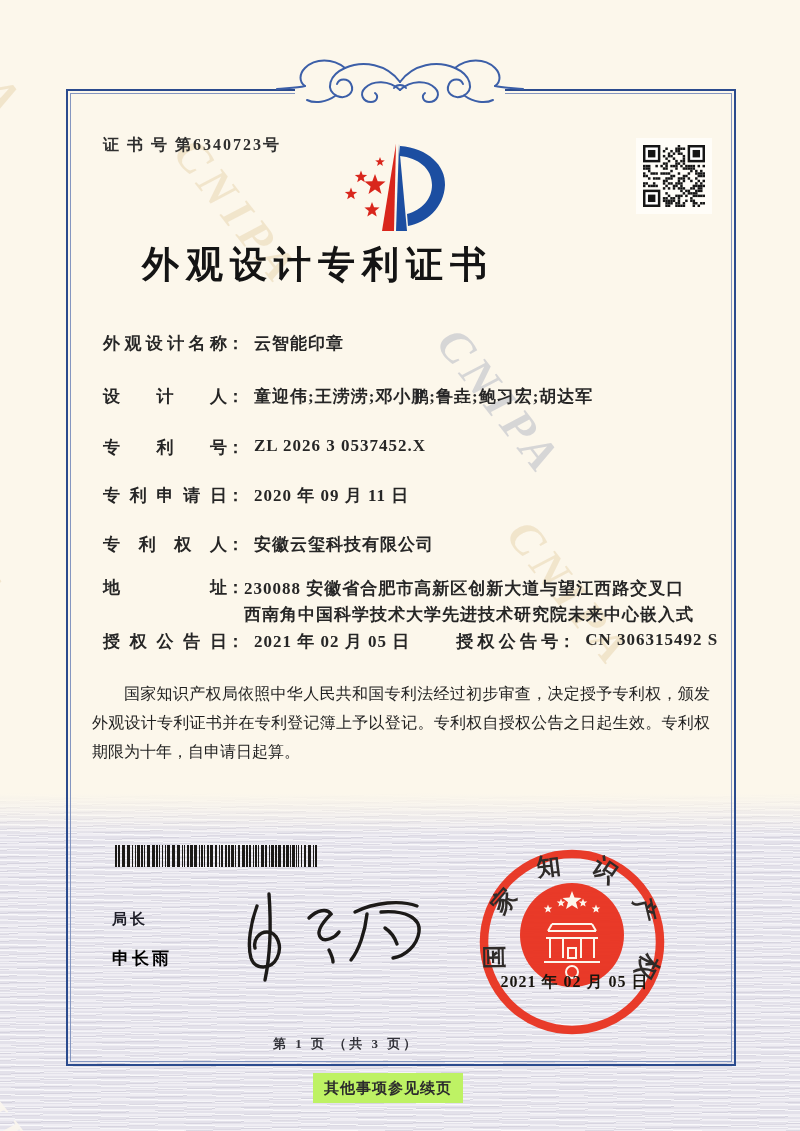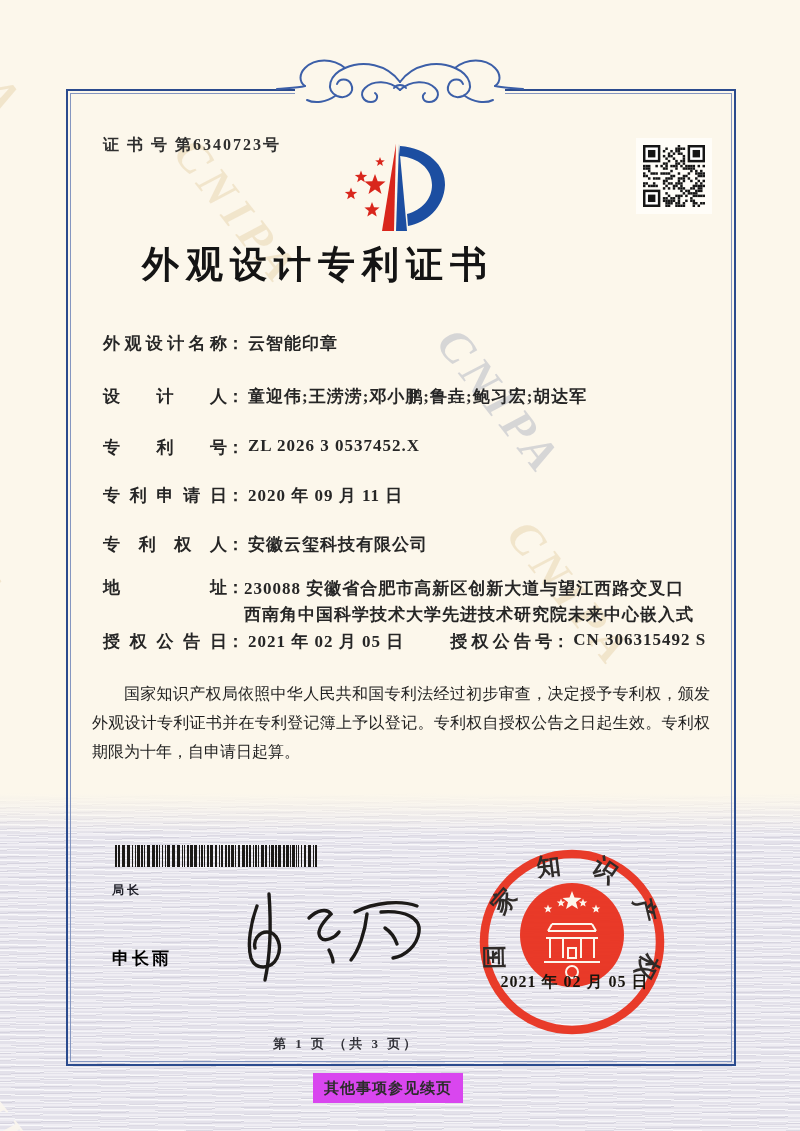--- a/index.html
+++ b/index.html
@@ -50,53 +50,53 @@
   .qr-box{position:absolute;left:636px;top:138px;width:76px;height:76px;background:#fffdf8;z-index:5;}
   .qr-box svg{position:absolute;left:7px;top:7px;}
   .title{
     position:absolute;left:0;top:240px;width:636px;text-align:center;z-index:5;
     font-size:37px;font-weight:bold;letter-spacing:7px;color:#141414;
   }
   
   .frow{position:absolute;left:103px;z-index:5;font-size:17px;color:#262626;font-weight:600;white-space:nowrap;}
   .flabel{display:inline-flex;justify-content:space-between;width:124px;vertical-align:top;}
   .colon{display:inline-block;vertical-align:top;}
-  .fvalue{display:inline-block;margin-left:4px;vertical-align:top;letter-spacing:1px;}
+  .fvalue{display:inline-block;margin-left:10px;vertical-align:top;letter-spacing:1px;}
   .addr-lines{display:inline-block;vertical-align:top;letter-spacing:1px;line-height:26px;}
   .grant2{margin-left:46px;}
   .grant2 .flabel{width:102px;}
   
   .paras{
     position:absolute;left:92px;top:656px;width:618px;z-index:5;
     font-size:16px;line-height:29px;color:#1f1f1f;font-weight:500;
     text-align:justify;
     margin-top:23px;
   }
   .paras p{margin:0;text-indent:2em;}
   
   .barcode{position:absolute;left:115px;top:845px;z-index:5;}
-  .director-title{position:absolute;left:112px;top:882px;z-index:5;
+  .director-title{position:absolute;left:112px;top:910px;z-index:5;
     font-family:"Liberation Sans","DejaVu Sans",sans-serif;
-    font-size:12px;font-weight:bold;color:#20202a;letter-spacing:3px;}
+    font-size:15px;font-weight:bold;color:#20202a;letter-spacing:3px;}
   .director-name{position:absolute;left:112px;top:947px;z-index:5;
     font-family:"Liberation Sans","DejaVu Sans",sans-serif;
     font-size:17px;font-weight:bold;color:#000000;letter-spacing:3px;}
   .signature{position:absolute;left:225px;top:888px;z-index:5;}
   .seal{position:absolute;left:462px;top:832px;z-index:6;}
   .seal-date{
     position:absolute;left:492px;top:972px;width:165px;text-align:center;z-index:7;
     font-size:16px;font-weight:bold;color:#19160f;letter-spacing:1px;white-space:nowrap;
   }
   .page-footer{
     position:absolute;left:0;top:1035px;width:692px;text-align:center;z-index:5;
     font-size:13px;letter-spacing:3px;color:#33333a;font-weight:600;
   }
   .note-box{
     position:absolute;left:313px;top:1073px;width:150px;height:30px;z-index:8;
-    background:#d946ef;display:flex;align-items:center;justify-content:center;
+    background:#bef264;display:flex;align-items:center;justify-content:center;
     font-size:15px;color:#2c2c2c;font-weight:600;letter-spacing:1px;
   }
 </style>
 </head>
 <body>
 
 <div class="page">
 
   <div class="wm cream" style="left:-70px;top:-40px;">CNIPA</div>
   <div class="wm cream" style="left:205px;top:128px;">CNIPA</div>

